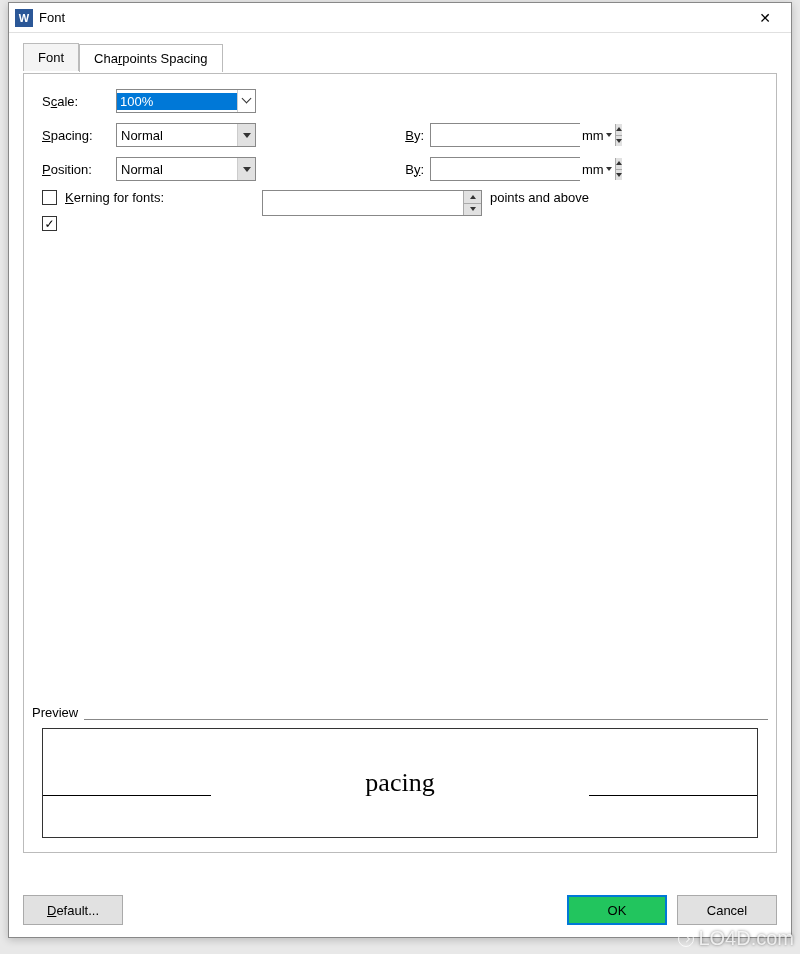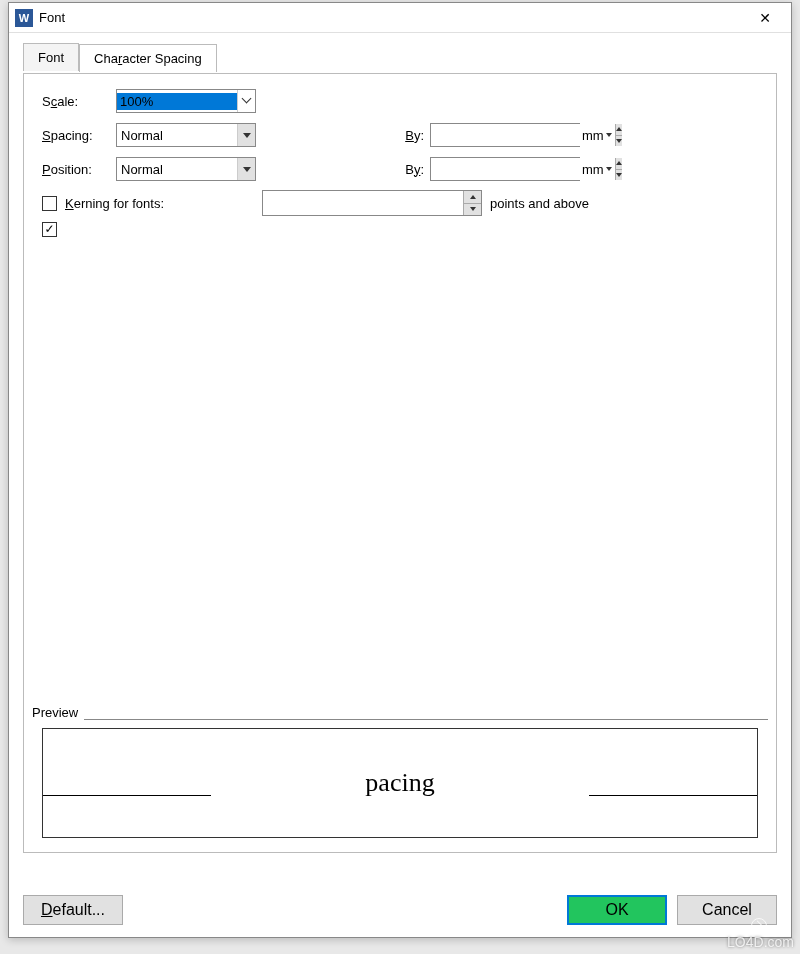--- a/index.html
+++ b/index.html
@@ -11,79 +11,79 @@
 .titlebar .close { width: 40px; height: 28px; display: flex; align-items: center; justify-content: center; cursor: pointer; font-size: 14px; }
 .content { padding: 10px 14px; }
 .tabs { position: relative; height: 30px; }
 .tab { display: inline-block; padding: 6px 14px 6px 14px; border: 1px solid #bbb; border-bottom: none; background: #f4f4f4; cursor: pointer; position: relative; font-size: 13px; }
 .tab.active { background: #fff; z-index: 2; top: 1px; }
 .panel { border: 1px solid #bbb; padding: 14px 18px; height: 780px; position: relative; }
 .row { display: flex; align-items: center; margin-bottom: 8px; height: 26px; }
 .lbl { width: 74px; font-size: 13px; }
 .lbl2 { width: 28px; text-align: right; margin-right: 6px; }
 .combo { width: 140px; height: 24px; border: 1px solid #888; display: flex; align-items: center; background: #fff; }
-.combo.sel .cval { background: #0078d7; color: #000000; padding: 1px 3px; }
+.combo.sel .cval { background: #0078d7; color: #ffffff; padding: 1px 3px; }
 .combo .cval { flex: 1; padding: 1px 4px; font-size: 13px; }
 .combo .cbtn { width: 18px; height: 100%; display: flex; align-items: center; justify-content: center; border-left: 1px solid #ccc; }
 .combo.gray .cbtn { background: #e1e1e1; }
 .tri-down { width: 0; height: 0; border-left: 4px solid transparent; border-right: 4px solid transparent; border-top: 5px solid #333; }
 .chev-down { width: 8px; height: 8px; position: relative; }
 .chev-down::before { content: ''; position: absolute; width: 6px; height: 6px; border-right: 1px solid #333; border-bottom: 1px solid #333; transform: rotate(45deg); top: -2px; left: 0; }
 .gap { flex: 0 0 140px; }
 .spin { width: 150px; height: 24px; border: 1px solid #888; display: flex; background: #fff; }
 .spin input { flex: 1; border: none; padding: 0 4px; font-size: 13px; outline: none; }
 .spin .spbtns { width: 18px; display: flex; flex-direction: column; border-left: 1px solid #aaa; background: #e1e1e1; }
 .spin .spbtn { flex: 1; display: flex; align-items: center; justify-content: center; border-bottom: 1px solid #aaa; cursor: pointer; }
 .spin .spbtn:last-child { border-bottom: none; }
 .tri-up-s { width: 0; height: 0; border-left: 3px solid transparent; border-right: 3px solid transparent; border-bottom: 4px solid #333; }
 .tri-down-s { width: 0; height: 0; border-left: 3px solid transparent; border-right: 3px solid transparent; border-top: 4px solid #333; }
 .unit { display: flex; align-items: center; margin-left: 2px; cursor: pointer; font-size: 13px; }
 .unit .tri-down-s { margin-left: 2px; }
-.chkrow { display: flex; align-items: center; height: 26px; }
+.chkrow { display: flex; height: 26px; }
 .chk { width: 15px; height: 15px; border: 1px solid #333; margin-right: 8px; display: flex; align-items: center; justify-content: center; cursor: pointer; }
 .chk.checked::after { content: '✓'; font-size: 12px; line-height: 1; }
 .chklabel { font-size: 13px; }
 .spin2 { width: 220px; height: 26px; border: 1px solid #888; display: flex; background: #fff; margin: 0 8px; }
 .spin2 input { flex: 1; border: none; padding: 0 4px; outline: none; }
 .spin2 .spbtns { width: 18px; display: flex; flex-direction: column; border-left: 1px solid #aaa; background: #e1e1e1; }
 .spin2 .spbtn { flex: 1; display: flex; align-items: center; justify-content: center; border-bottom: 1px solid #aaa; cursor: pointer; }
 .spin2 .spbtn:last-child { border-bottom: none; }
 .preview-section { position: absolute; bottom: 14px; left: 0; right: 0; padding: 0 4px; }
 .preview-label { display: flex; align-items: flex-end; margin-bottom: 8px; padding: 0 4px;}
 .preview-label span { font-size: 13px; margin-right: 6px; }
 .preview-label .line { flex: 1; height: 1px; background: #888; }
 .preview-box { border: 1px solid #333; height: 110px; margin: 0 14px; position: relative; display: flex; align-items: center; justify-content: center; }
 .preview-box .ptext { font-size: 26px; font-family: Georgia, serif; }
 .preview-box .uline { position: absolute; height: 1px; background: #000; top: 66px; }
 .preview-box .uline.l { left: 0; width: 168px; }
 .preview-box .uline.r { right: 0; width: 168px; }
 .footer { position: absolute; bottom: 12px; left: 14px; right: 14px; display: flex; align-items: center; }
-.btn { height: 30px; padding: 0 16px; border: 1px solid #aaa; background: #e1e1e1; cursor: pointer; font-size: 16px; display: flex; align-items: center; justify-content: center; min-width: 100px; }
+.btn { height: 30px; padding: 0 16px; border: 1px solid #aaa; background: #e1e1e1; cursor: pointer; font-size: 13px; display: flex; align-items: center; justify-content: center; min-width: 100px; }
 .btn.primary { border: 2px solid #0078d7; background: #22c55e; }
 .footer .spacer { flex: 1; }
-.watermark { position: absolute; bottom: 4px; right: 6px; color: rgba(255,255,255,0.8); font-size: 14px; display: flex; align-items: center; text-shadow: 0 0 3px rgba(0,0,0,0.5); flex-direction: column; }
+.watermark { position: absolute; bottom: 4px; right: 6px; color: rgba(255,255,255,0.8); font-size: 20px; display: flex; align-items: center; text-shadow: 0 0 3px rgba(0,0,0,0.5); }
 .watermark .wicon { width: 16px; height: 16px; border: 1.5px solid rgba(255,255,255,0.8); border-radius: 50%; margin-right: 4px; position: relative; }
 .watermark .wicon::after { content:''; position:absolute; width:4px; height:7px; border-bottom:1.5px solid rgba(255,255,255,0.8); border-right:1.5px solid rgba(255,255,255,0.8); transform: rotate(-45deg); top:2px; left:4px;}
 u { text-decoration: underline; }
 </style>
 </head>
 <body>
 
 <div class="dialog">
   <div class="titlebar">
     <div class="icon">W</div>
     <div class="title">Font</div>
     <div class="close">✕</div>
   </div>
   <div class="content">
     <div class="tabs">
       <div class="tab">
         <span>Font</span>
       </div><div class="tab active">
-        <span><span>Cha</span><u>r</u><span>acter Spacing</span></span>
+        <span><span>Cha</span><u>r</u><span>points Spacing</span></span>
       </div>
     </div>
     <div class="panel">
 
       <div class="row">
         <div class="lbl"><span>S</span><u>c</u><span>ale:</span></div>
         <div class="combo sel">
           <span class="cval">100%</span>
           <div class="cbtn">
               <div class="chev-down"></div>

